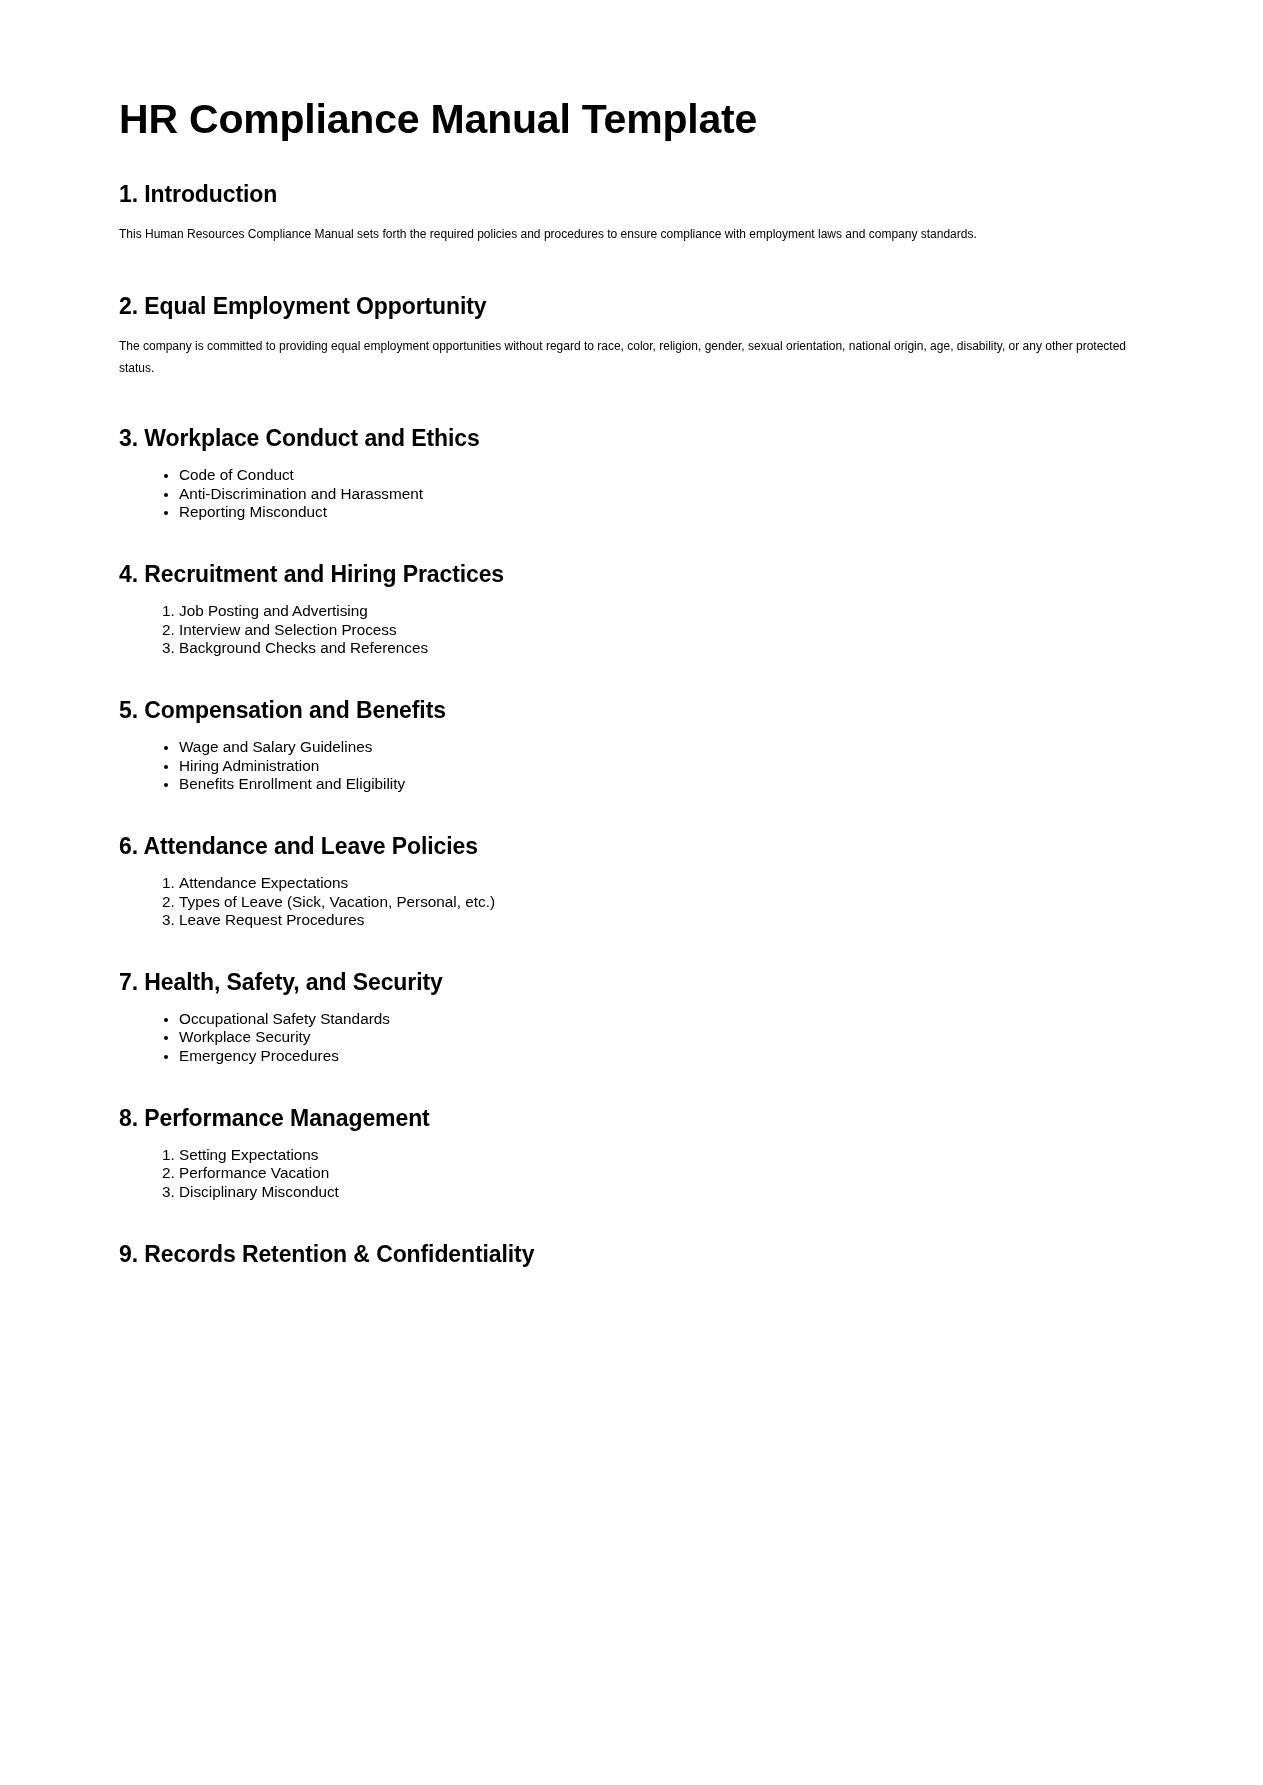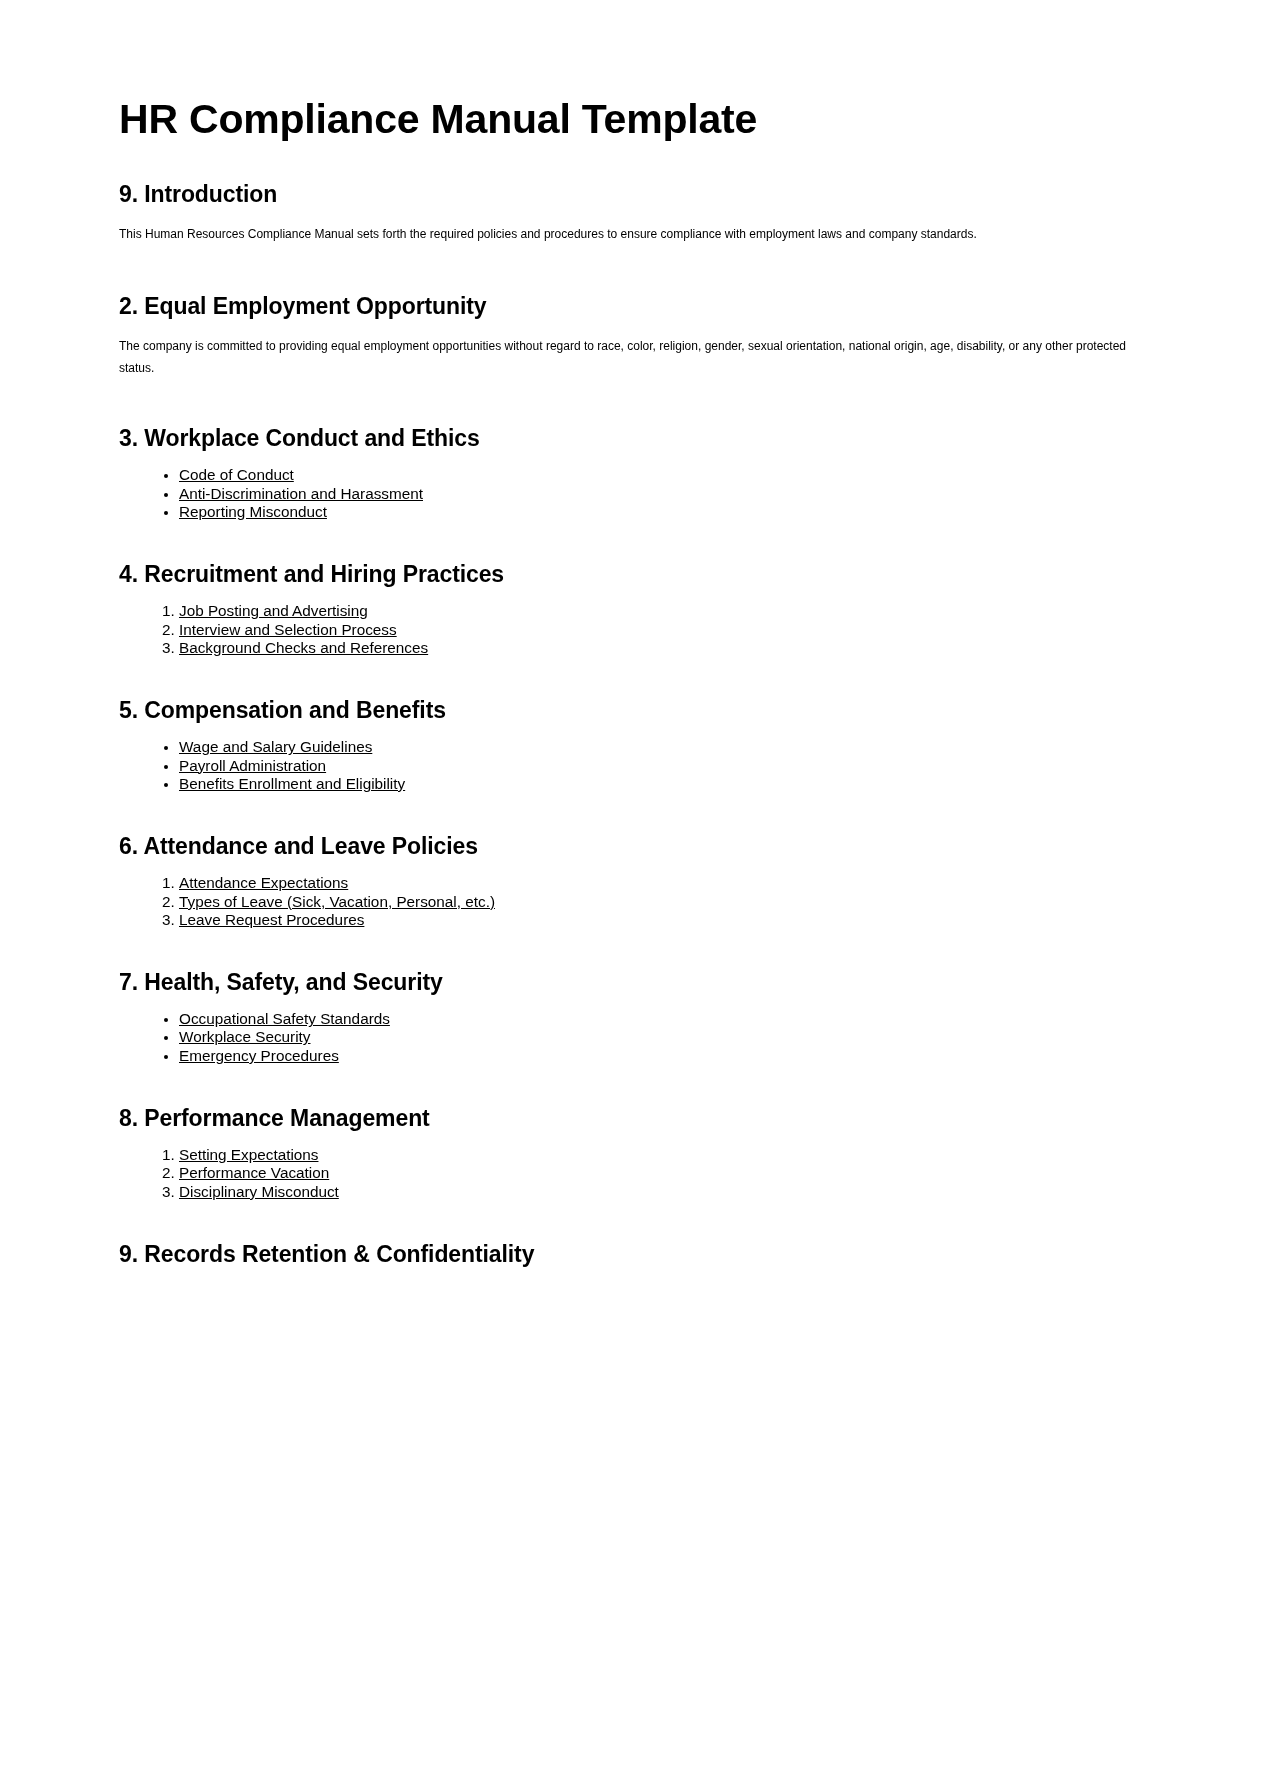--- a/index.html
+++ b/index.html
@@ -64,21 +64,20 @@
     margin: 0;
     max-width: 1040px;
     text-align: left;
   }
   ul.section-list,
   ol.section-list {
     margin: 6px 0 0 0;
     padding-left: 60px;
     font-size: 15.3px;
     line-height: 1.12;
-    text-decoration: underline;
   }
   ul.section-list {
     list-style-type: disc;
   }
   ol.section-list {
     list-style-type: decimal;
   }
   ul.section-list li,
   ol.section-list li {
     margin: 0;
@@ -101,21 +100,21 @@
 </head>
 <body>
 
 <div class="page">
   <div class="doc-clip">
     <div class="doc-body">
 
       <h1 class="doc-title">HR Compliance Manual Template</h1>
 
       <div class="section intro">
-        <h2 class="section-heading">9. Introduction</h2>
+        <h2 class="section-heading">1. Introduction</h2>
         <p class="section-paragraph">This Human Resources Compliance Manual sets forth the required policies and procedures to ensure compliance with employment laws and company standards.</p>
       </div>
 
       <div class="section eeo">
         <h2 class="section-heading">2. Equal Employment Opportunity</h2>
         <p class="section-paragraph">The company is committed to providing equal employment opportunities without regard to race, color, religion, gender, sexual orientation, national origin, age, disability, or any other protected status.</p>
       </div>
 
       <div class="section has-list">
         <h2 class="section-heading">3. Workplace Conduct and Ethics</h2>
@@ -132,21 +131,21 @@
           <li>Job Posting and Advertising</li>
           <li>Interview and Selection Process</li>
           <li>Background Checks and References</li>
         </ol>
       </div>
 
       <div class="section has-list">
         <h2 class="section-heading">5. Compensation and Benefits</h2>
         <ul class="section-list">
           <li>Wage and Salary Guidelines</li>
-          <li>Payroll Administration</li>
+          <li>Hiring Administration</li>
           <li>Benefits Enrollment and Eligibility</li>
         </ul>
       </div>
 
       <div class="section has-list">
         <h2 class="section-heading">6. Attendance and Leave Policies</h2>
         <ol class="section-list">
           <li>Attendance Expectations</li>
           <li>Types of Leave (Sick, Vacation, Personal, etc.)</li>
           <li>Leave Request Procedures</li>

